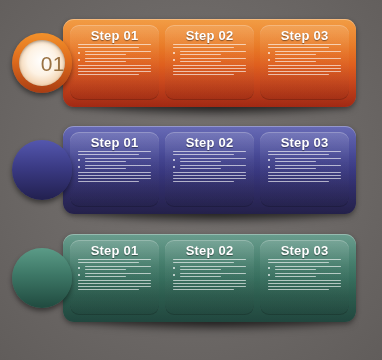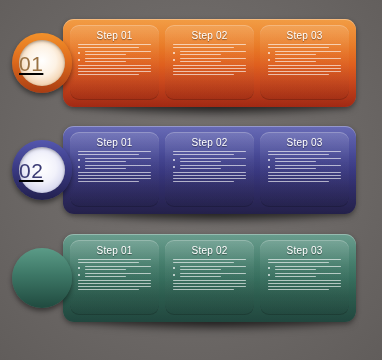--- a/index.html
+++ b/index.html
@@ -93,22 +93,22 @@
     box-sizing: border-box;
     background: linear-gradient(to bottom, rgba(255,255,255,0.13) 0%, rgba(255,255,255,0.03) 40%, rgba(0,0,0,0.05) 100%);
     box-shadow:
       inset 0 1px 0 rgba(255,255,255,0.22),
       inset 0 -1px 0 rgba(0,0,0,0.16);
   }
 
   .card-title {
     text-align: center;
     color: #ffffff;
-    font-size: 10px;
-    font-weight: normal;
+    font-size: 13px;
+    font-weight: bold;
     letter-spacing: 0.2px;
     line-height: 11px;
     margin-bottom: 3px;
     text-shadow: 0 1px 1px rgba(0,0,0,0.45);
   }
 
   
   .para { margin-bottom: 3px; }
   .line {
     height: 1px;
@@ -158,23 +158,22 @@
 
   .badge-core {
     position: absolute;
     left: 7px;
     top: 7px;
     right: 7px;
     bottom: 7px;
     border-radius: 50%;
     display: flex;
     align-items: center;
-    justify-content: flex-start;
+    justify-content: flex-end;
     box-shadow: inset 0 1px 3px rgba(0,0,0,0.35);
-    text-decoration: underline;
   }
   .badge-1 .badge-core { background: radial-gradient(circle at 50% 45%, #ffffff 0%, #fdf2e4 42%, #f3d3b0 72%, #e0a96f 100%); }
   .badge-2 .badge-core { background: radial-gradient(circle at 50% 45%, #ffffff 0%, #f2f2fb 42%, #d7d8ef 72%, #a9abd2 100%); }
   .badge-3 .badge-core { background: radial-gradient(circle at 50% 45%, #ffffff 0%, #eef7f2 42%, #cde3d8 72%, #9cc0b1 100%); }
 
   .badge-num {
     font-size: 21px;
     font-weight: normal;
     letter-spacing: 0.5px;
     line-height: 1;
@@ -350,23 +349,20 @@
             <div class="line"></div>
             <div class="line"></div>
             <div class="line mid"></div>
           </div>
         </div>
 
       </div>
     </div>
     <div class="badge badge-2">
       <div class="badge-ring"></div>
-      <div class="badge-core">
-        <span class="badge-num">02</span>
-      </div>
     </div>
   </div>
 
   <div class="row row-3">
     <div class="row-shadow"></div>
     <div class="panel panel-3">
       <div class="cards">
 
         <div class="card">
           <div class="card-title">Step 01</div>

